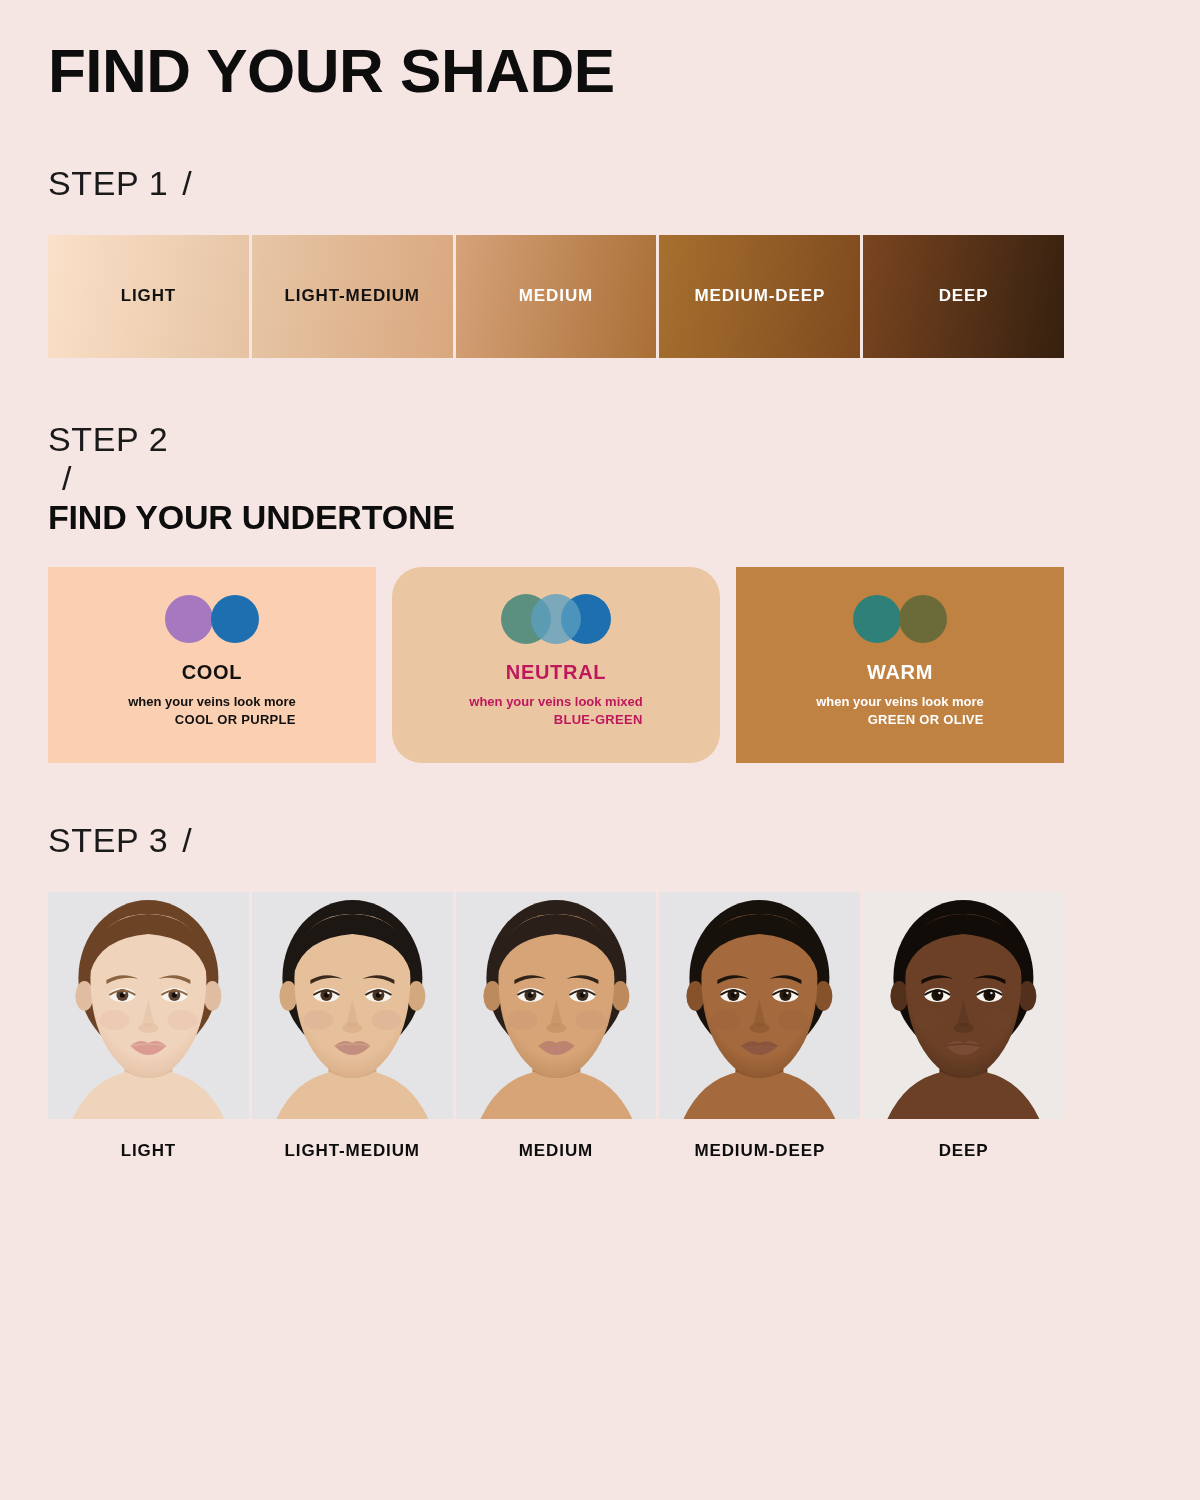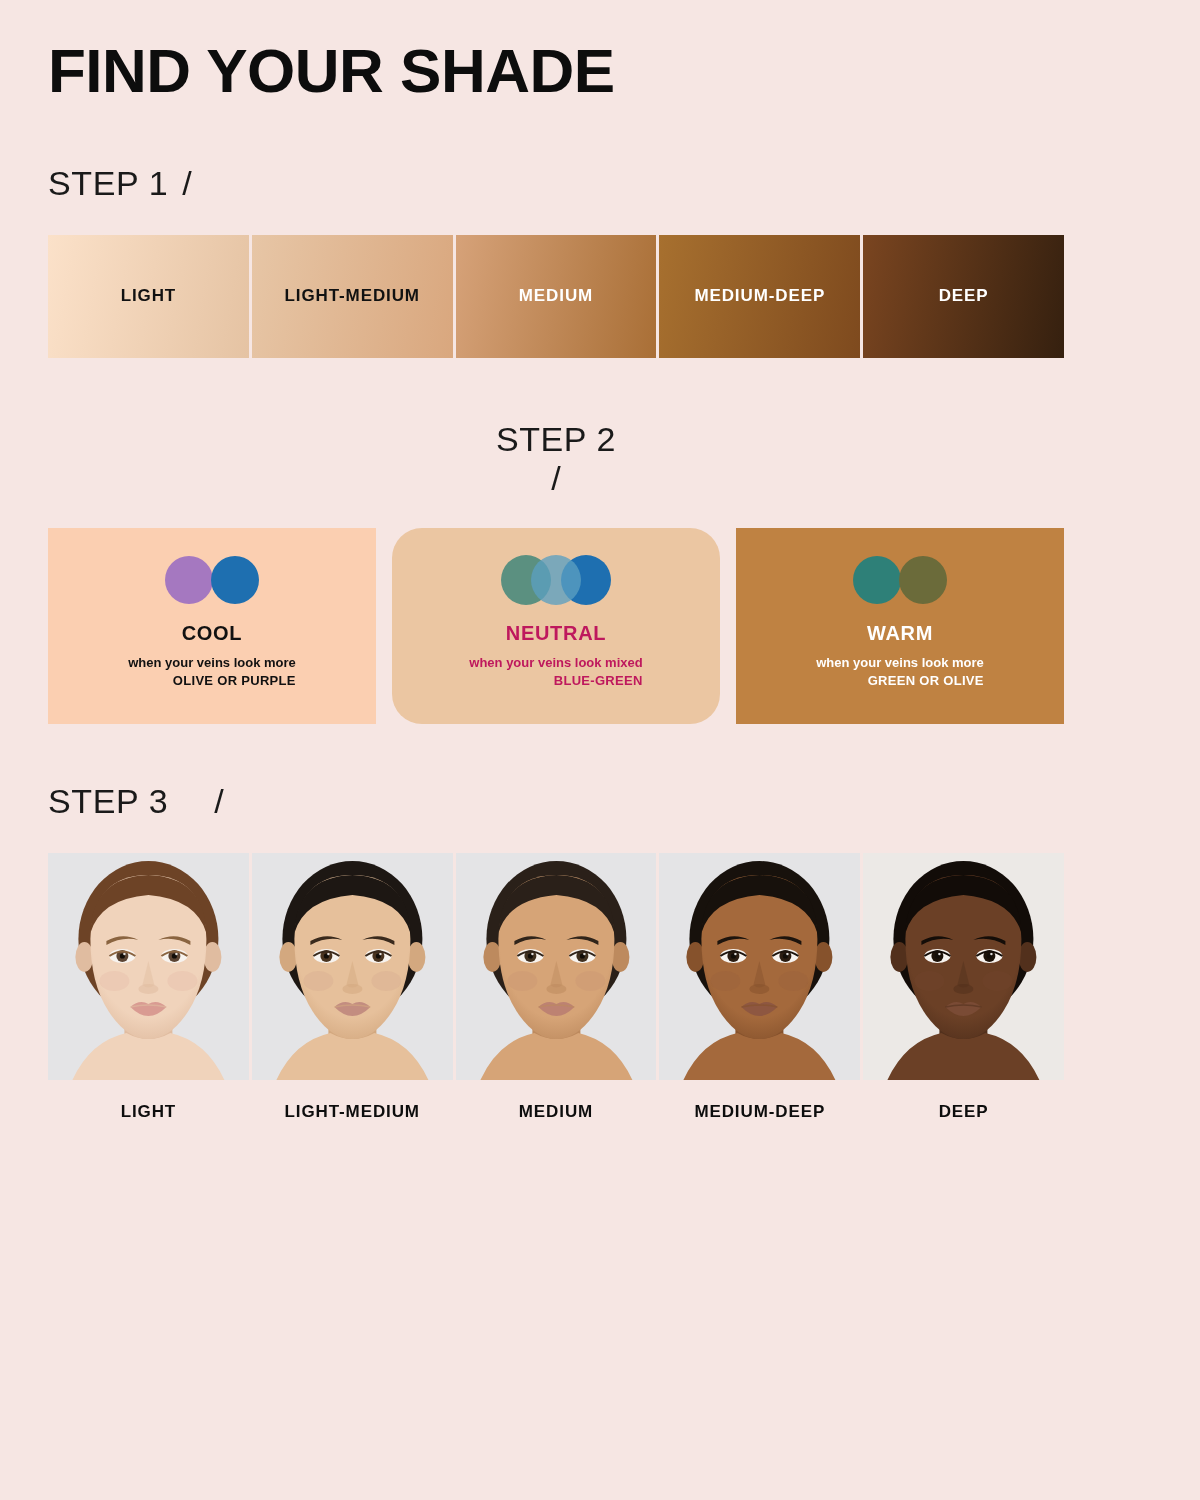--- a/index.html
+++ b/index.html
@@ -27,21 +27,21 @@
     font-weight: 700;
     letter-spacing: -0.5px;
     color: #0d0d0d;
     padding-top: 38px;
     line-height: 1.06;
   }
 
   
   .step-head {
     display: flex;
-    align-items: center;
+    align-items: flex-start;
     gap: 0;
     white-space: nowrap;
   }
   .step-label {
     font-size: 34px;
     font-weight: 300;
     color: #1a1a1a;
     letter-spacing: 0.6px;
   }
   .step-slash {
@@ -52,21 +52,21 @@
   }
   .step-title {
     font-size: 34px;
     font-weight: 700;
     color: #0d0d0d;
     letter-spacing: -0.2px;
   }
 
   #step1-head { margin-top: 60px; }
   #step2-head { margin-top: 62px; flex-direction: column; }
-  #step3-head { margin-top: 58px; gap: 32px; }
+  #step3-head { margin-top: 58px; }
 
   
   .shade-bar {
     display: flex;
     margin-top: 32px;
     height: 123px;
     gap: 3px;
   }
   .shade-cell {
     flex: 1;
@@ -178,34 +178,35 @@
         <span style="color: rgb(255, 255, 255);">MEDIUM-DEEP</span>
       </div>
       <div class="shade-cell" style="background: linear-gradient(100deg, rgb(122, 69, 32) 0%, rgb(53, 32, 15) 100%);">
         <span style="color: rgb(255, 255, 255);">DEEP</span>
       </div>
     </div>
 
   <div class="step-head" id="step2-head">
     <span class="step-label">STEP 2</span>
     <span class="step-slash">/</span>
+    <span class="step-title">FIND YOUR UNDERTONE</span>
   </div>
 
   <div class="undertone-row" id="undertone-row">
       <div class="ut-panel" style="background: rgb(251, 207, 177); color: rgb(17, 17, 17);">
         <div class="ut-circles">
           <svg width="96" height="52" viewBox="0 0 96 52">
             <circle cx="25" cy="26" r="24" fill="#a578c0"></circle>
             <circle cx="71" cy="26" r="24" fill="#1e6fb0"></circle>
           </svg>
         </div>
         <div class="ut-name">COOL</div>
         <div class="ut-desc">
           <div>when your veins look more</div>
-          <div class="cap">OLIVE OR PURPLE</div>
+          <div class="cap">COOL OR PURPLE</div>
         </div>
       </div>
       <div class="ut-panel" style="background: rgb(235, 198, 162); color: #be185d; border-radius: 30px;">
         <div class="ut-circles">
           <svg width="112" height="52" viewBox="0 0 112 52">
             <circle cx="26" cy="26" r="25" fill="#5b9080"></circle>
             <circle cx="86" cy="26" r="25" fill="#1e6fb0"></circle>
             <circle cx="56" cy="26" r="25" fill="#5b9fc0" fill-opacity="0.78"></circle>
           </svg>
         </div>

